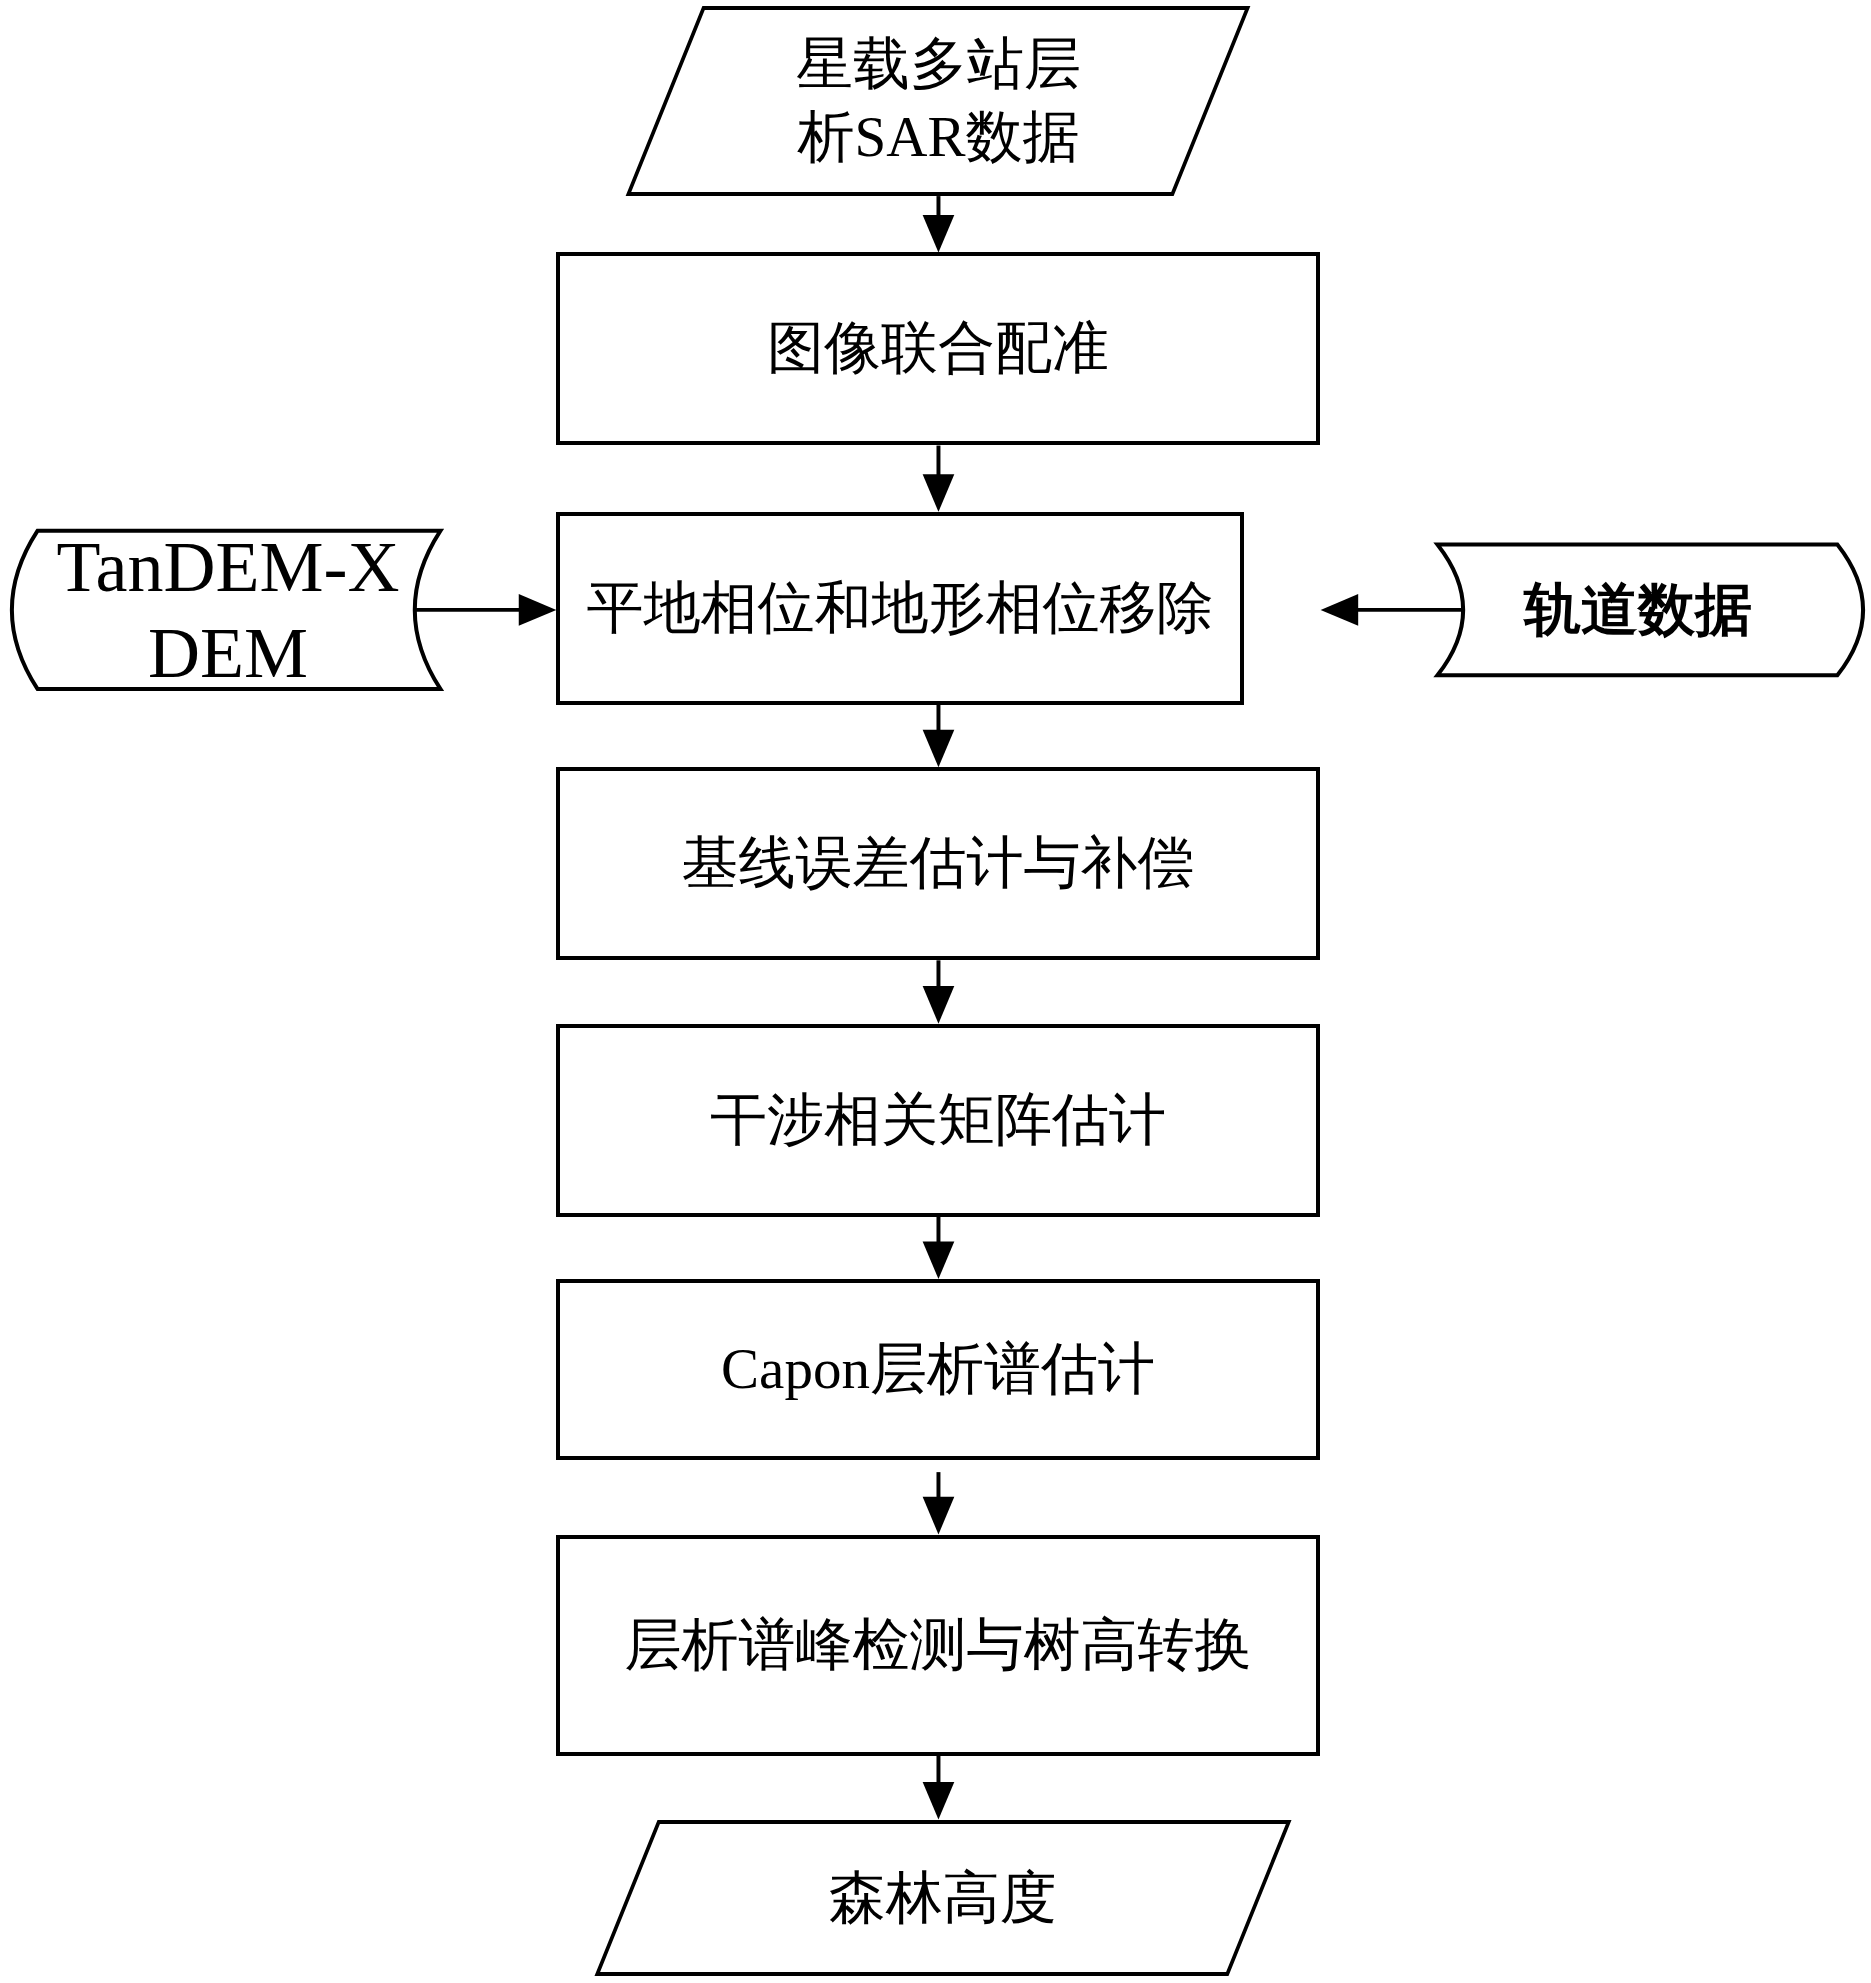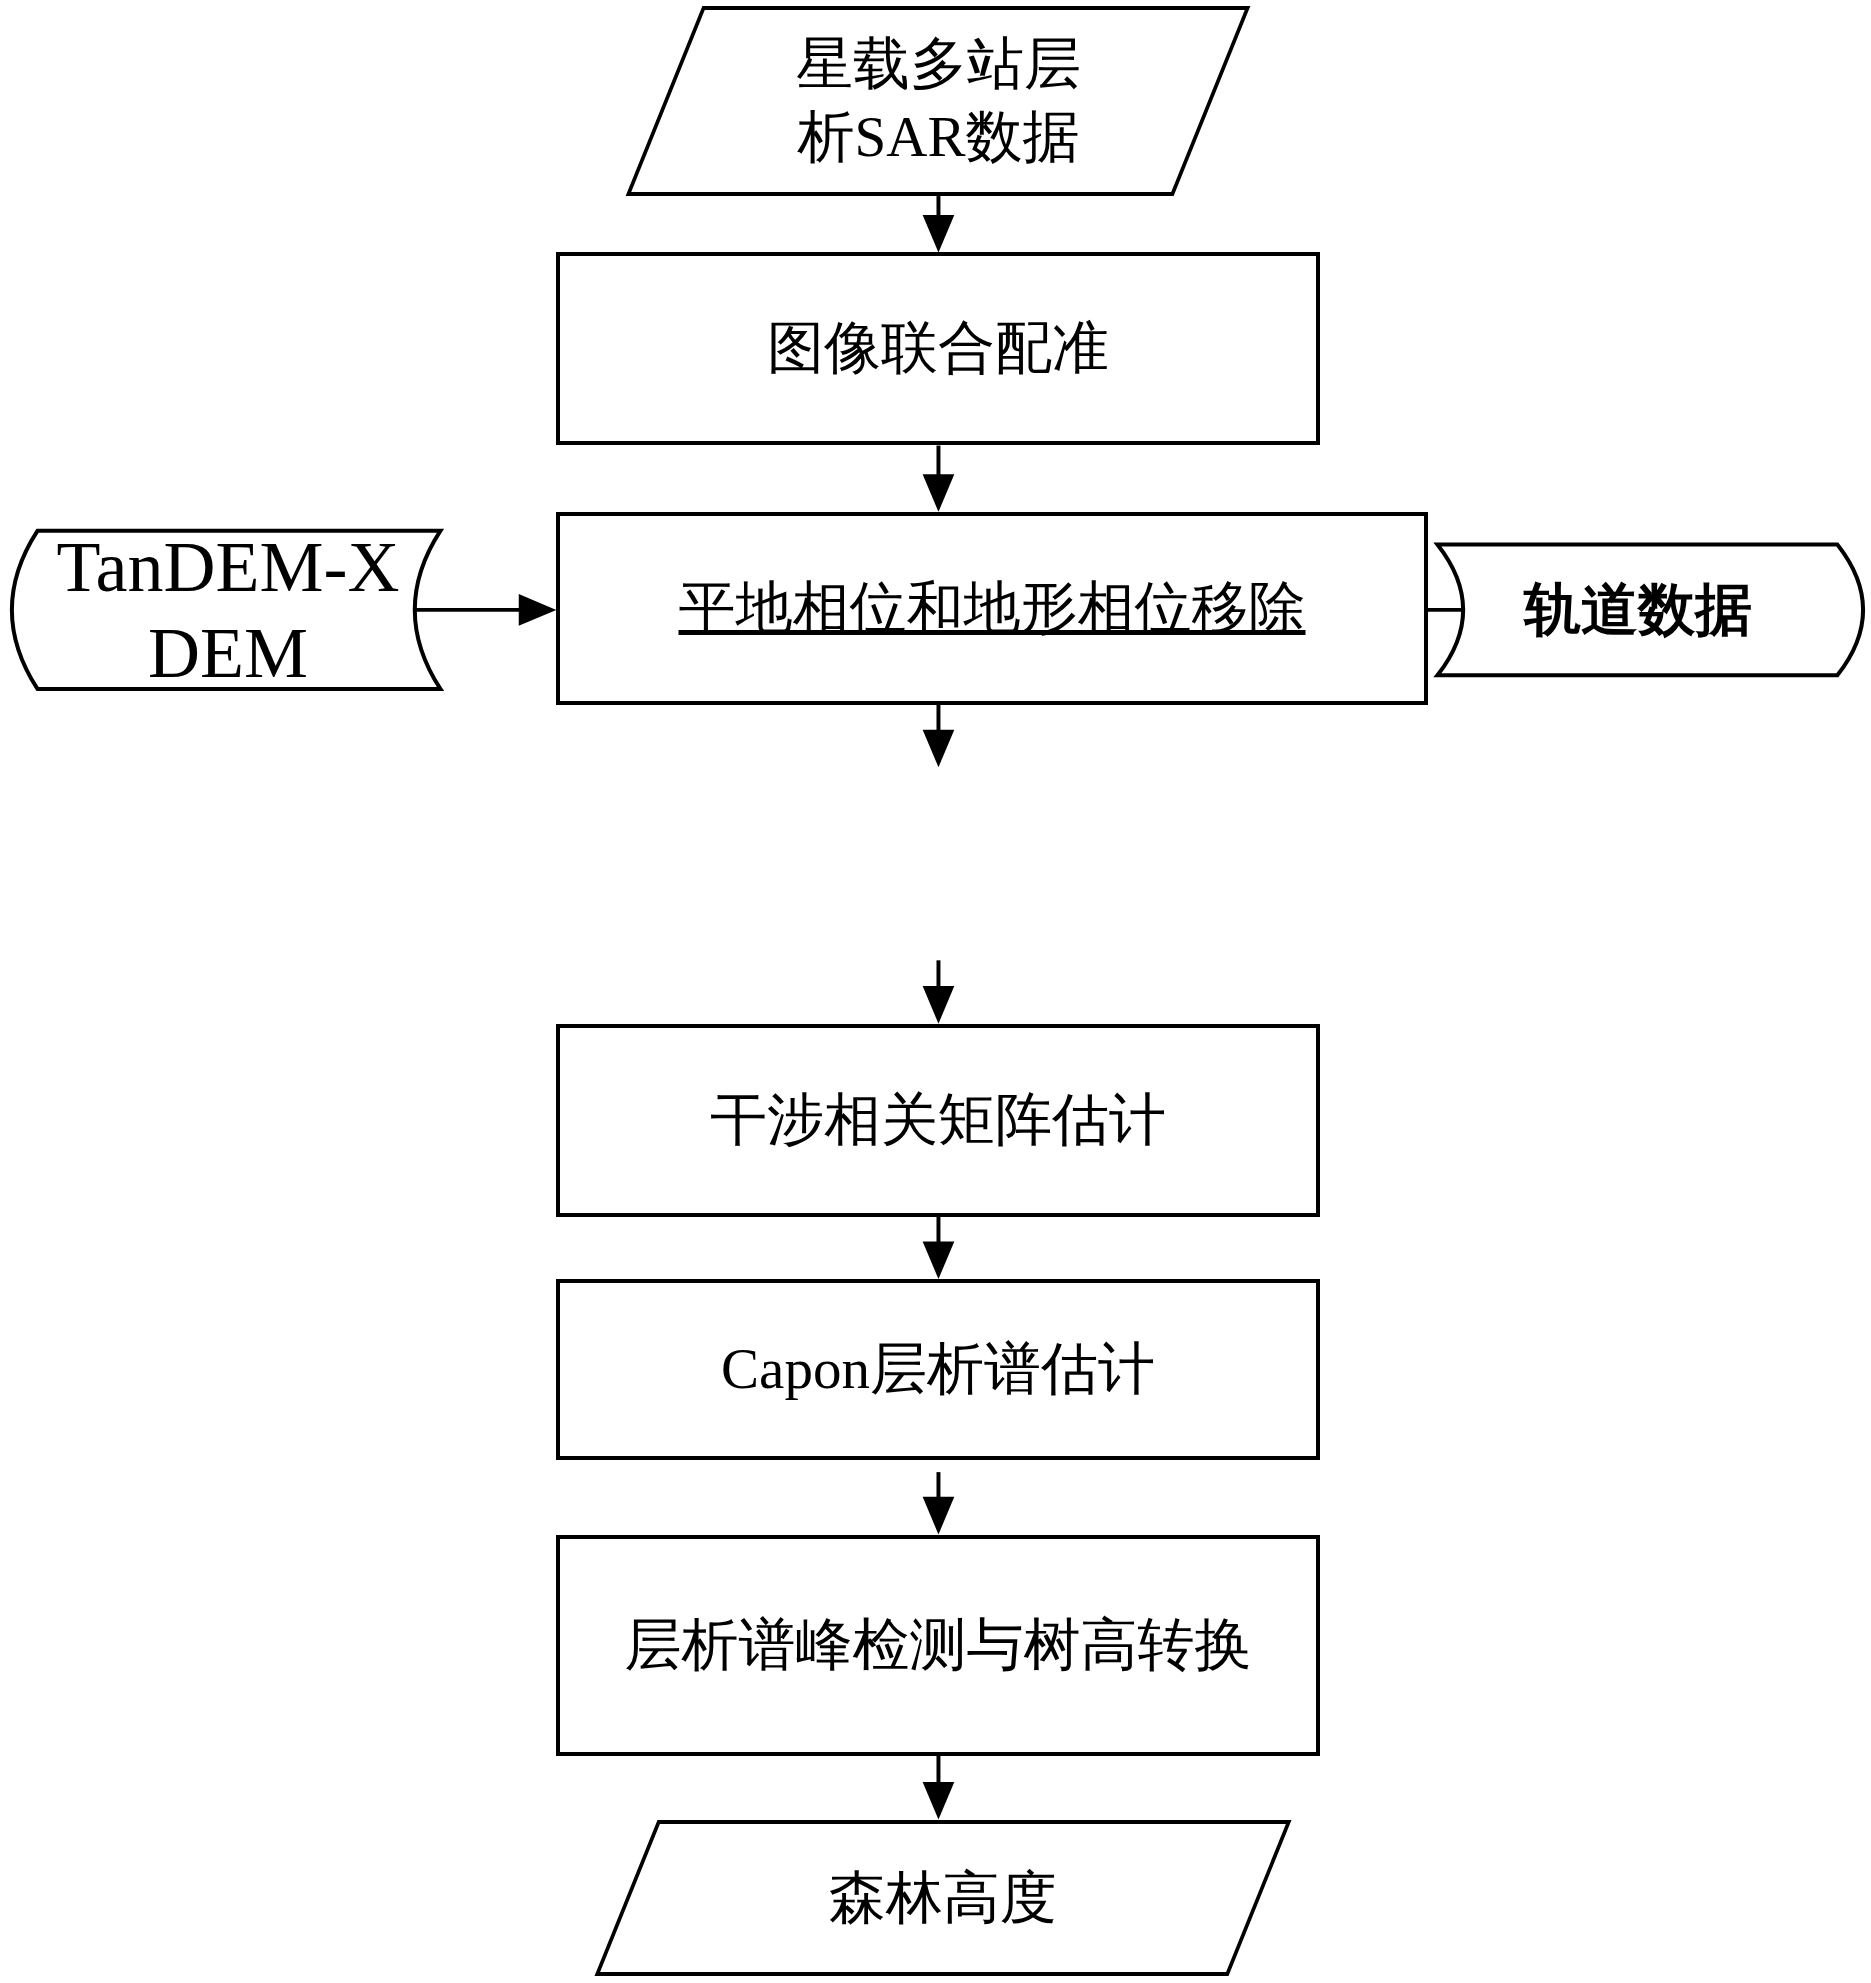--- a/index.html
+++ b/index.html
@@ -127,24 +127,27 @@
     <div class="pgram-inner">
       <span style="display:block">星载多站层</span>
       <span style="display:block">析SAR数据</span>
     </div>
   </div>
 
   <div class="box" style="left:556px; top:252px; width:764px; height:193px;">
     <span>图像联合配准</span>
   </div>
 
-  <div class="box" style="left:556px; top:512px; width:872px; height:193px;text-decoration:underline;">
+  <div class="box" style="left:556px; top:512px; width:688px; height:193px;">
     <span>平地相位和地形相位移除</span>
   </div>
 
+  <div class="box" style="left:556px; top:767px; width:764px; height:193px;">
+    <span>基线误差估计与补偿</span>
+  </div>
 
   <div class="box" style="left:556px; top:1024px; width:764px; height:193px;">
     <span>干涉相关矩阵估计</span>
   </div>
 
   <div class="box" style="left:556px; top:1279px; width:764px; height:181px;">
     <span>Capon层析谱估计</span>
   </div>
 
   <div class="box" style="left:556px; top:1535px; width:764px; height:221px;">

